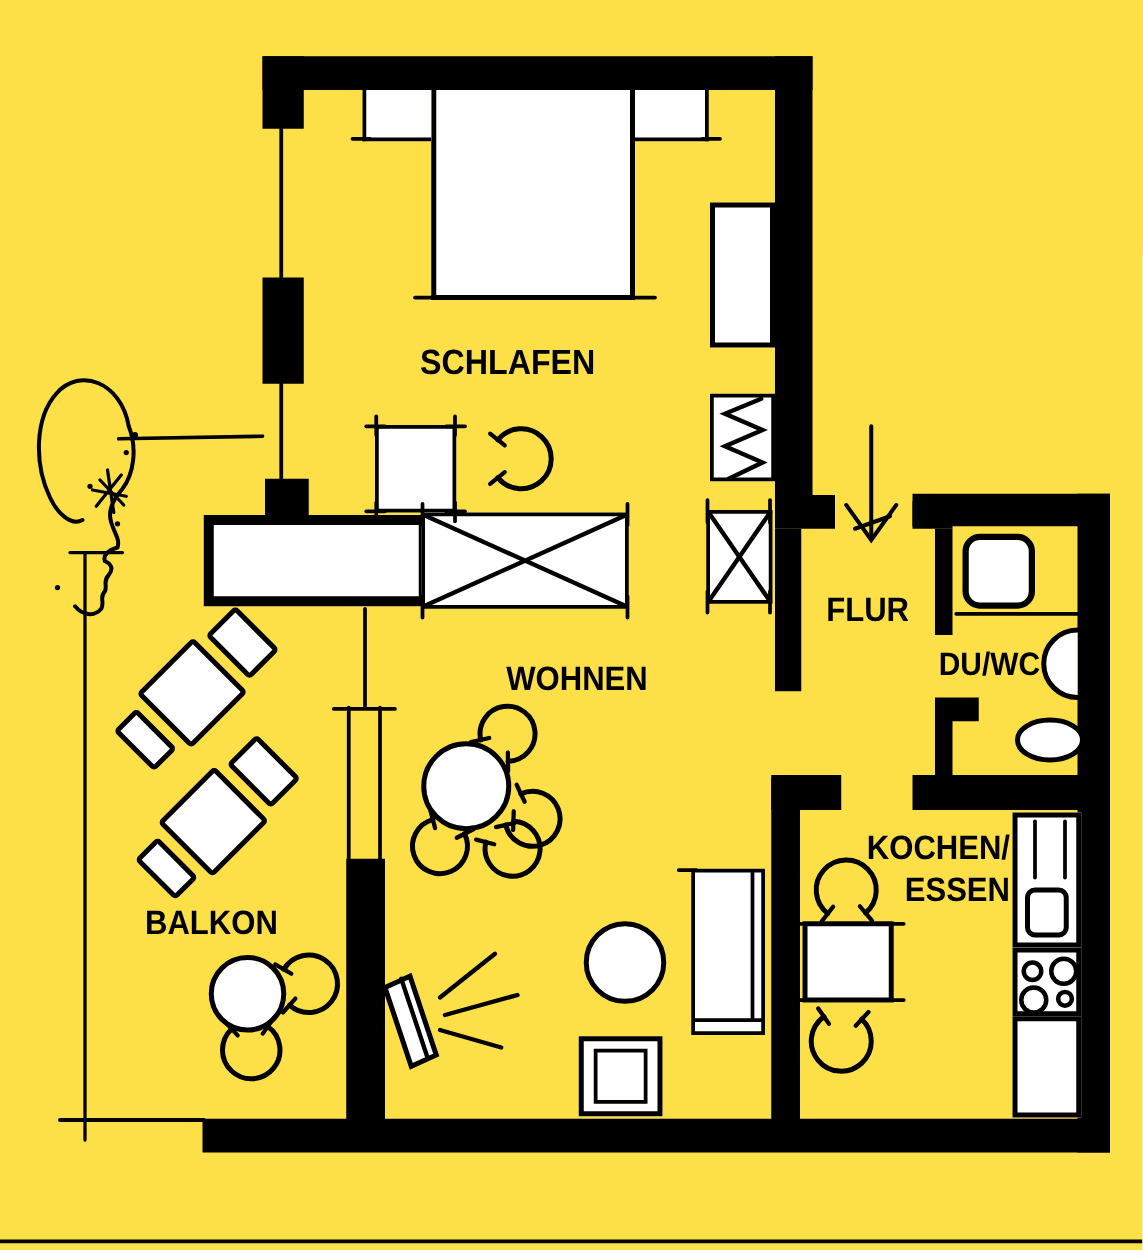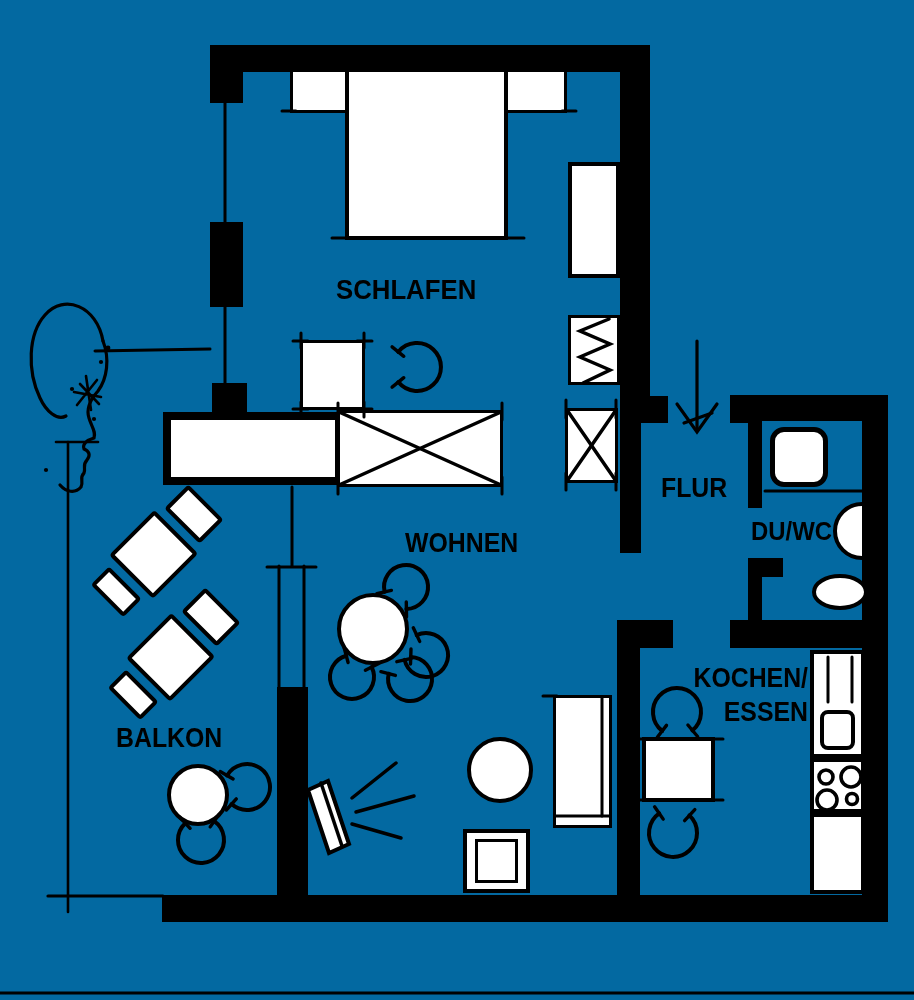--- a/index.html
+++ b/index.html
@@ -1,16 +1,16 @@
 <!DOCTYPE html>
 <html><head>
 <meta charset="utf-8">
 <style>
   html,body{margin:0;padding:0;background:#ffffff;}
-  #plan{position:relative;width:914px;height:1000px;background:#0369a1;overflow:hidden;
+  #plan{position:relative;width:914px;height:1000px;background:#fde047;overflow:hidden;
         font-family:"Liberation Sans",sans-serif;}
   .wall{position:absolute;background:#000;}
   .furn{position:absolute;border:4px solid #000;background:#fff;box-sizing:border-box;}
   .thin{border-width:3px;}
   .round{border-radius:50%;}
   .label{position:absolute;font-weight:700;color:#000;white-space:nowrap;
          transform:scaleX(.92);transform-origin:left top;line-height:1;}
   svg.overlay{position:absolute;left:0;top:0;pointer-events:none;}
   .lounger{position:absolute;width:150px;height:64px;transform:rotate(-45deg);}
   .lounger>div{position:absolute;border:4px solid #000;border-radius:4px;background:#fff;box-sizing:border-box;}

